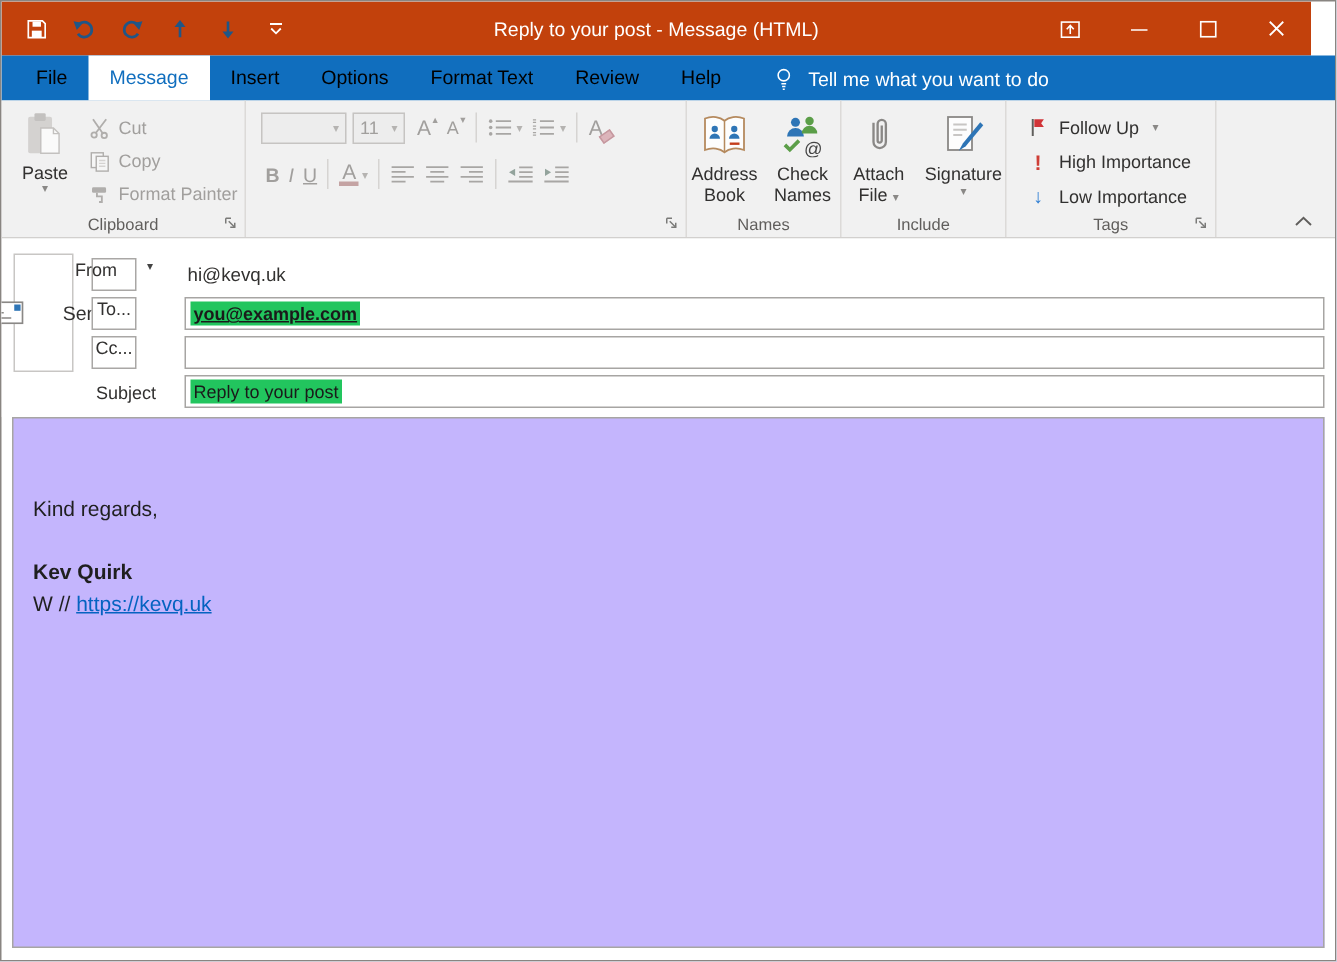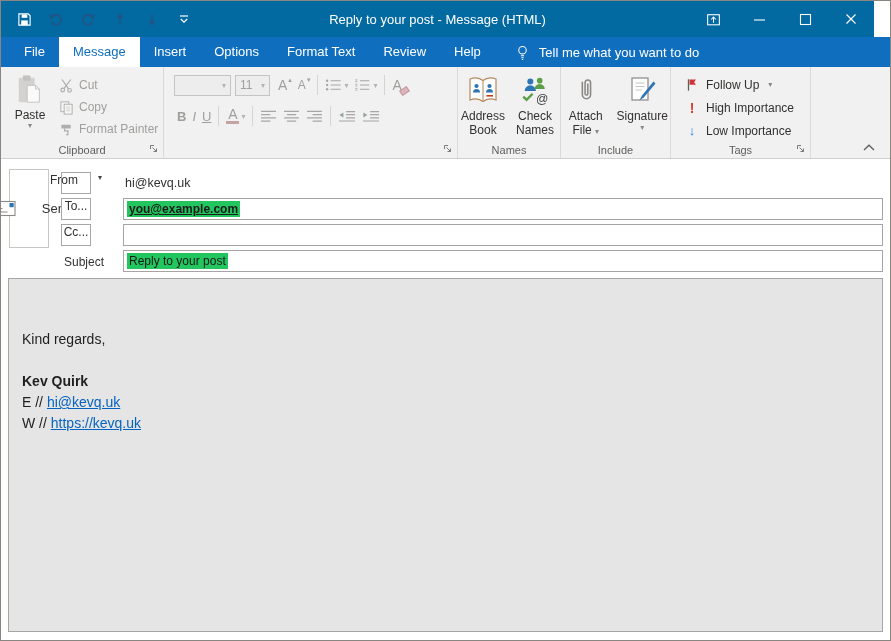--- a/index.html
+++ b/index.html
@@ -3,31 +3,31 @@
 <meta charset="utf-8">
 <style>
   * { margin:0; padding:0; box-sizing:border-box; }
   html,body { background:#e8e8e8; }
   .window {
     position:relative; width:891px; height:641px; background:#fff;
     border:1px solid #898581; overflow:hidden;
     font-family:"Liberation Sans", sans-serif;
   }
   
-  .titlebar { position:absolute; left:0; top:0; right:16px; height:36px; background:#0369a1;padding-left:23px; }
+  .titlebar { position:absolute; left:0; top:0; right:16px; height:36px; background:#c2410c;padding-left:23px; }
   .qat { position:absolute; left:13px; top:0; height:36px; display:flex; align-items:center; gap:12px; }
   .qbtn { width:20px; height:20px; display:flex; align-items:center; justify-content:center; cursor:default; }
   .title { position:absolute; left:50%; top:0; transform:translateX(-50%); height:36px;
            display:flex; align-items:center; color:#fff; font-size:13px; white-space:nowrap; }
   .wctrl { position:absolute; right:0; top:0; height:36px; display:flex; }
   .wbtn { width:46px; height:36px; display:flex; align-items:center; justify-content:center; }
   
   .tabrow { position:absolute; left:0; top:36px; right:0; height:30px; background:#106ebe;
             display:flex; align-items:stretch; padding-left:9px; }
-  .tab { padding:0 14px; line-height:30px; font-size:13px; color:#ffffff; white-space:nowrap; }
+  .tab { padding:0 14px; line-height:30px; font-size:13px; color:#000000; white-space:nowrap; }
   .tab.active { background:#fff; color:#106ebe; }
   .tellme { display:flex; align-items:center; gap:9px; margin-left:20px; color:#fff; font-size:13px; white-space:nowrap; }
   
   .ribbon { position:absolute; left:0; top:66px; right:0; height:92px; background:#f1f1f1;
             border-bottom:1px solid #d2d0ce; display:flex; }
   .rgroup { position:relative; height:100%; border-right:1px solid #dcdad8; flex:none; }
   .glabel { position:absolute; bottom:2px; left:0; right:0; text-align:center;
             font-size:11px; color:#605e5c; }
   .launcher { position:absolute; bottom:4px; right:4px; width:11px; height:11px;
               display:flex; align-items:center; justify-content:center; }
@@ -77,21 +77,21 @@
               gap:20px; font-size:12px; color:#323130; }
   .fieldbtn .fchev { font-size:8px; color:#444; }
   .field { position:absolute; left:122px; right:7px; height:22px; border:1px solid #a7a5a3;
            display:flex; align-items:center; padding:0 3px; font-size:12px; color:#1a1a1a; background:#fff; }
   .fromval { position:absolute; left:124px; top:17px; font-size:12.5px; color:#323130; }
   .subjlabel { position:absolute; left:63px; top:96px; font-size:12px; color:#323130; }
   .hl { background:#22c55e; padding:1px 2px; }
   .hl.u { text-decoration:underline; font-weight:bold; }
   
   .bodybox { position:absolute; left:7px; right:7px; top:277px; bottom:8px;
-             border:1px solid #a7a5a3; background:#e5e5e5; overflow:hidden; }
+             border:1px solid #a7a5a3; background:#c4b5fd; overflow:hidden; }
   .bodyinner { padding:50px 13px 13px 13px; font-size:14px; line-height:21px; color:#1f1f1f; }
   .bodyinner p { margin:0; }
   .bodyinner p.gap { margin-bottom:21px; }
   .bname { font-weight:bold; }
   a.blink { color:#0563c1; text-decoration:underline; cursor:pointer; }
   svg { display:block; }
 </style>
 </head>
 <body>
 
@@ -498,18 +498,17 @@
     <span class="subjlabel">Subject</span>
     <div class="field" style="top:91px;">
       <span class="hl">Reply to your post</span>
     </div>
   </div>
 
   <div class="bodybox">
     <div class="bodyinner">
       <p class="gap">Kind regards,</p>
       <p class="bname">Kev Quirk</p>
-      <p><span>E // </span><a class="blink">hi@kevq.uk</a></p>
       <p><span>W // </span><a class="blink">https://kevq.uk</a></p>
     </div>
   </div>
 
 </div>
 
 </body></html>

